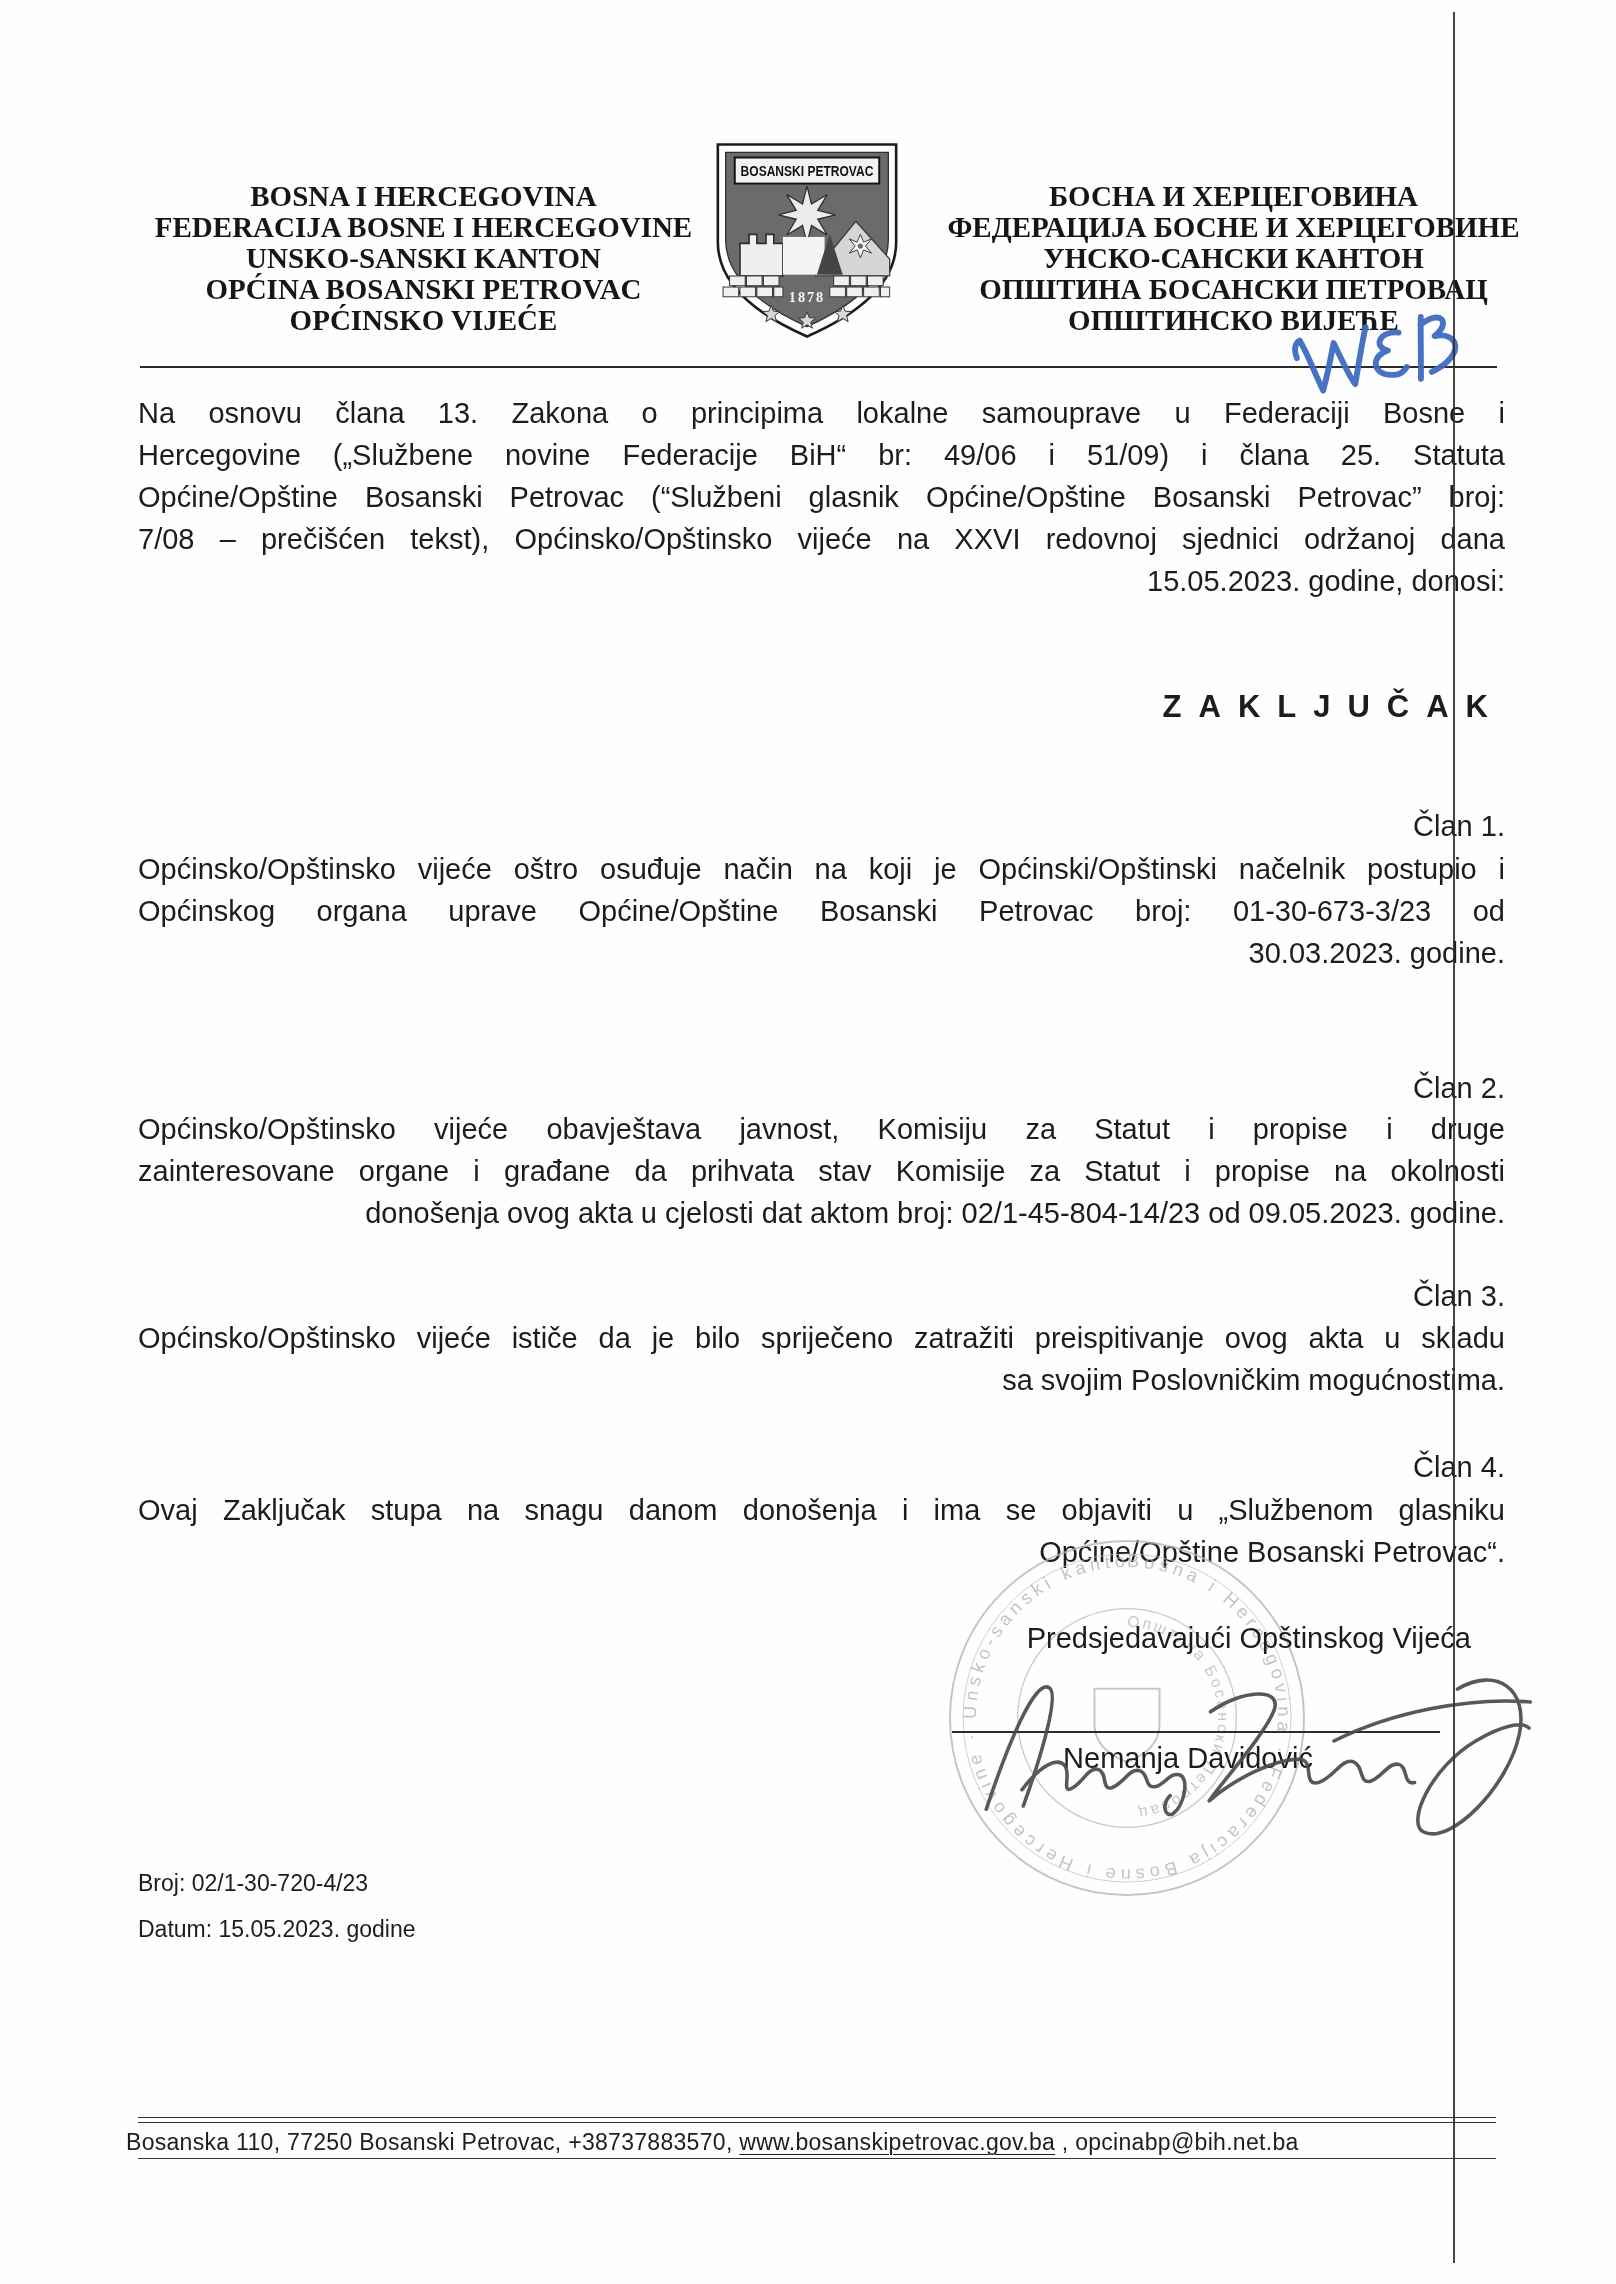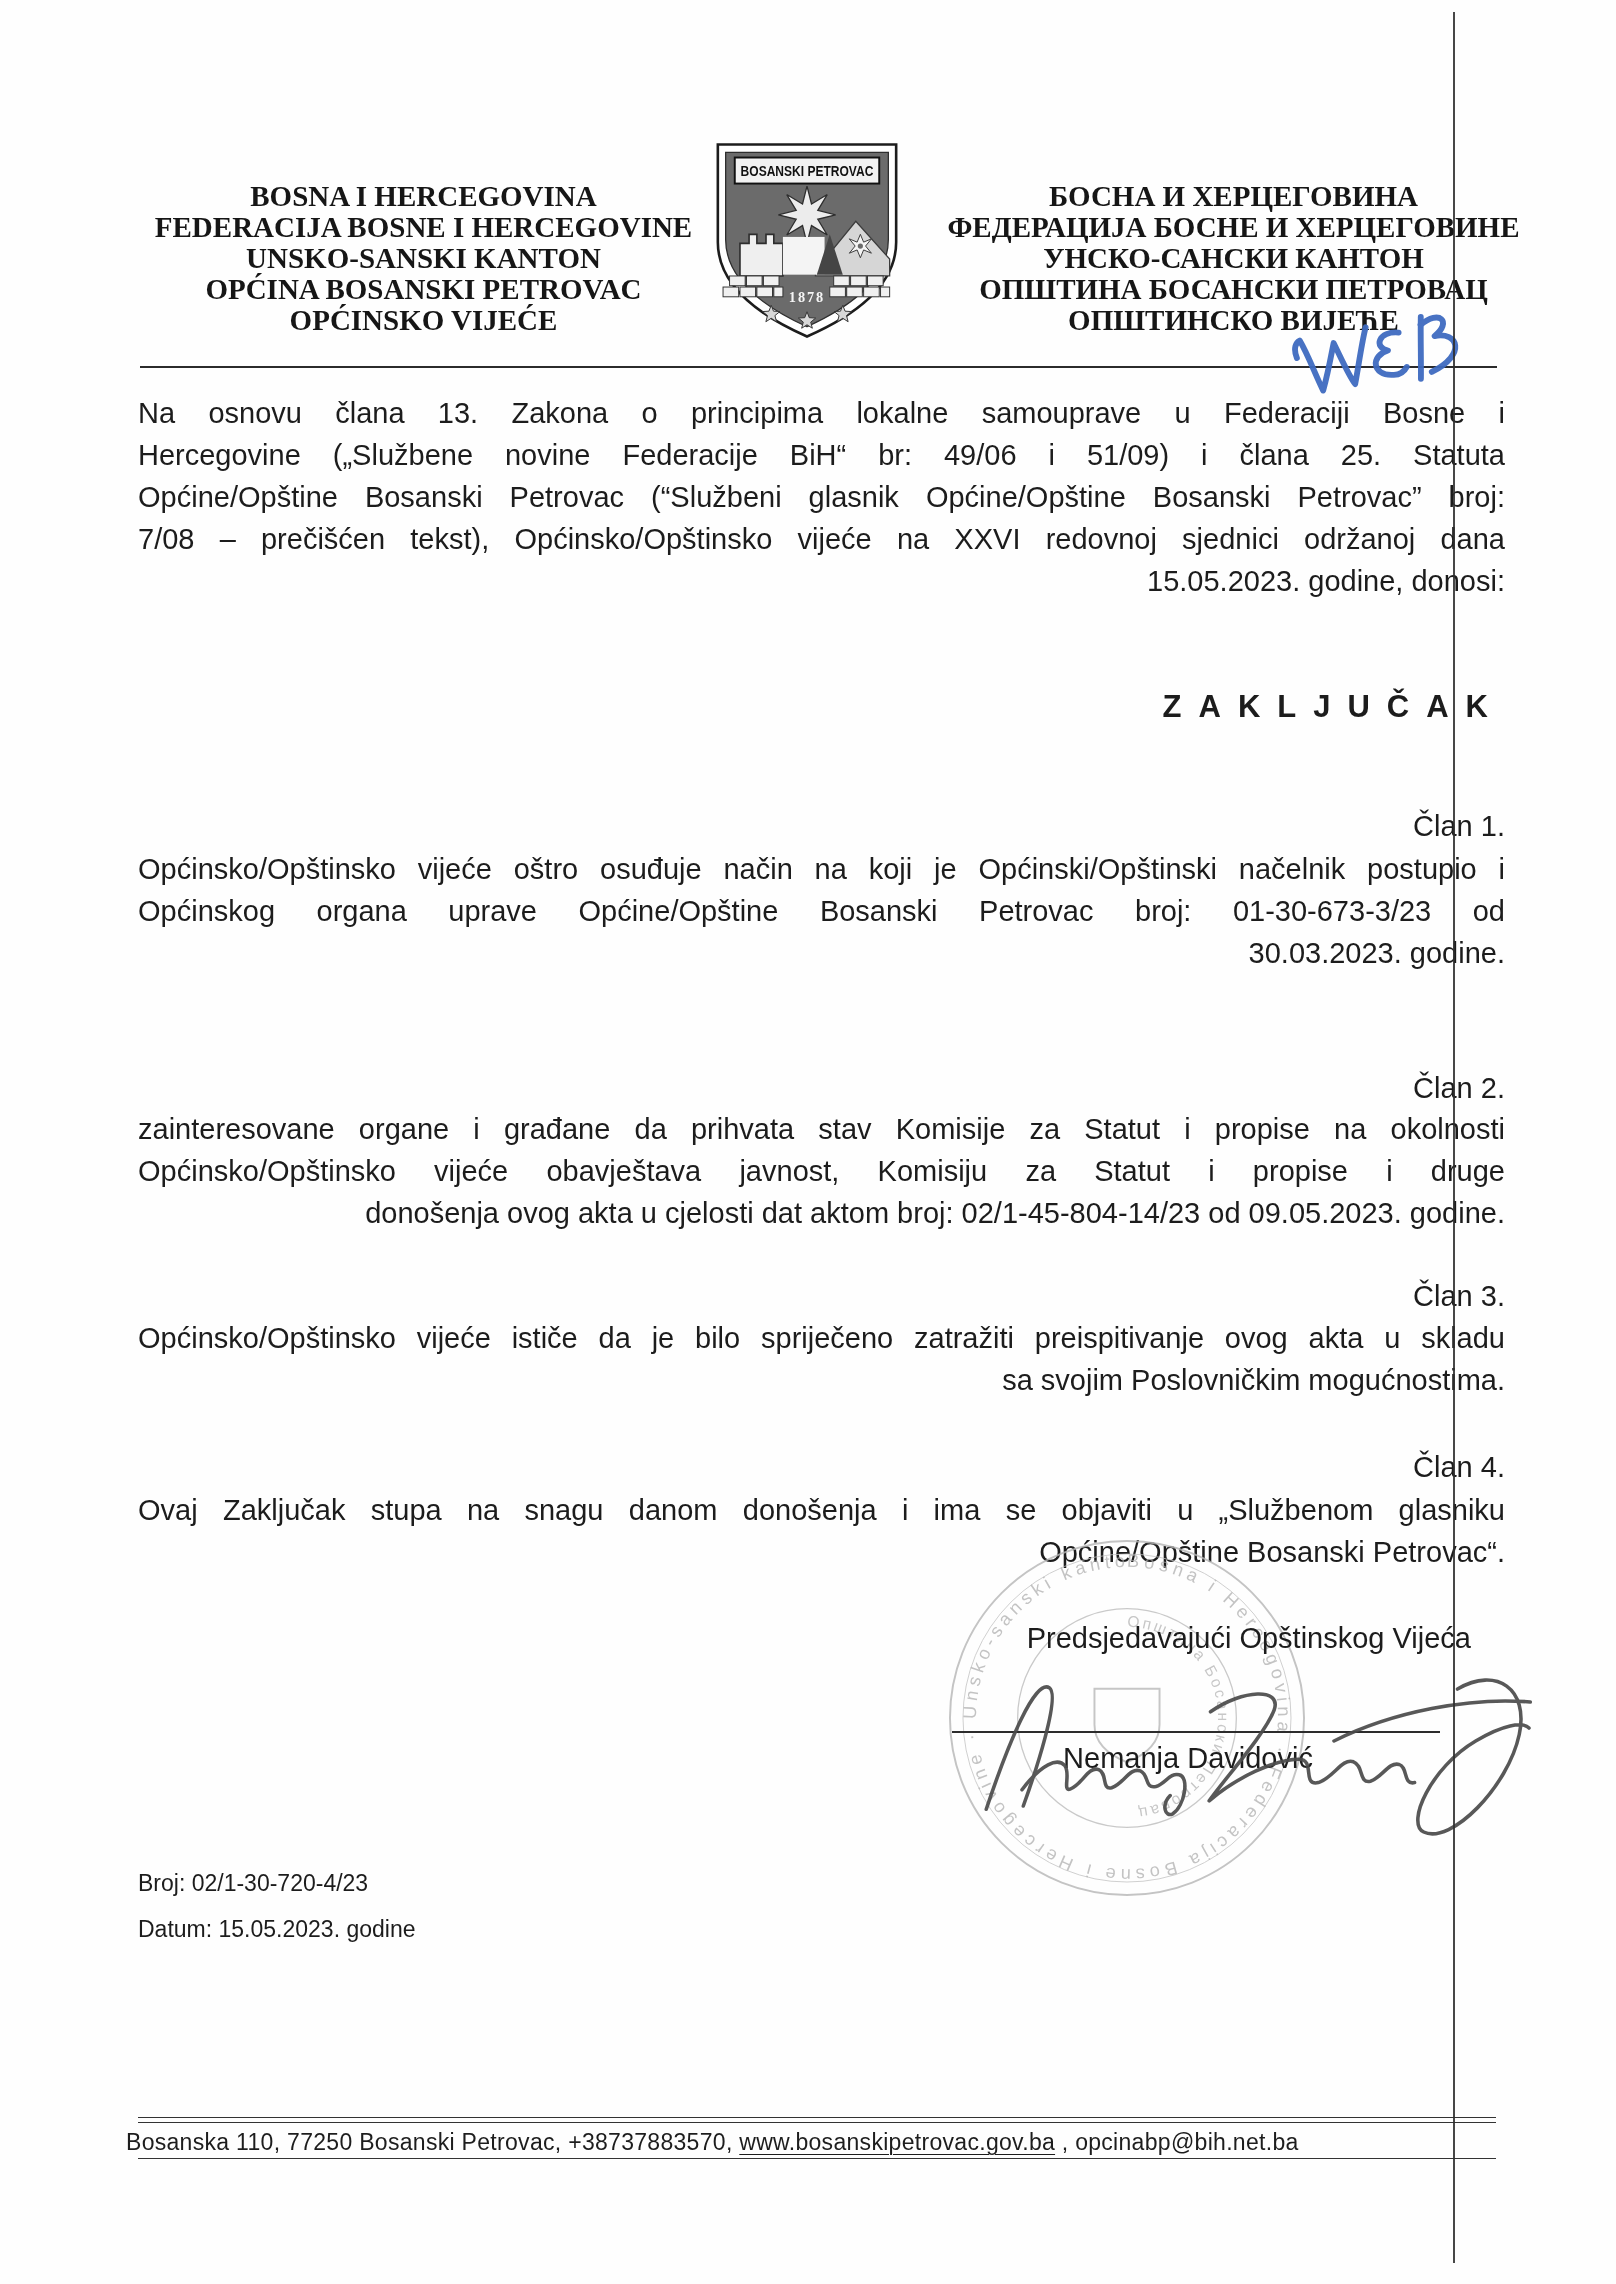--- a/index.html
+++ b/index.html
@@ -139,22 +139,22 @@
 
   <div class="chead" style="top:807px">Član 1.</div>
   <div class="par" style="top:848px">
     <div class="jl">Općinsko/Opštinsko vijeće oštro osuđuje način na koji je Općinski/Opštinski načelnik postupio i</div>
     <div class="jl">Općinskog organa uprave Općine/Opštine Bosanski Petrovac broj: 01-30-673-3/23 od</div>
     <div class="ll">30.03.2023. godine.</div>
   </div>
 
   <div class="chead" style="top:1069px">Član 2.</div>
   <div class="par" style="top:1108px">
+    <div class="jl">Općinsko/Opštinsko vijeće obavještava javnost, Komisiju za Statut i propise i druge</div>
     <div class="jl">zainteresovane organe i građane da prihvata stav Komisije za Statut i propise na okolnosti</div>
-    <div class="jl">Općinsko/Opštinsko vijeće obavještava javnost, Komisiju za Statut i propise i druge</div>
     <div class="ll">donošenja ovog akta u cjelosti dat aktom broj: 02/1-45-804-14/23 od 09.05.2023. godine.</div>
   </div>
 
   <div class="chead" style="top:1277px">Član 3.</div>
   <div class="par" style="top:1317px">
     <div class="jl">Općinsko/Opštinsko vijeće ističe da je bilo spriječeno zatražiti preispitivanje ovog akta u skladu</div>
     <div class="ll">sa svojim Poslovničkim mogućnostima.</div>
   </div>
 
   <div class="chead" style="top:1448px">Član 4.</div>

